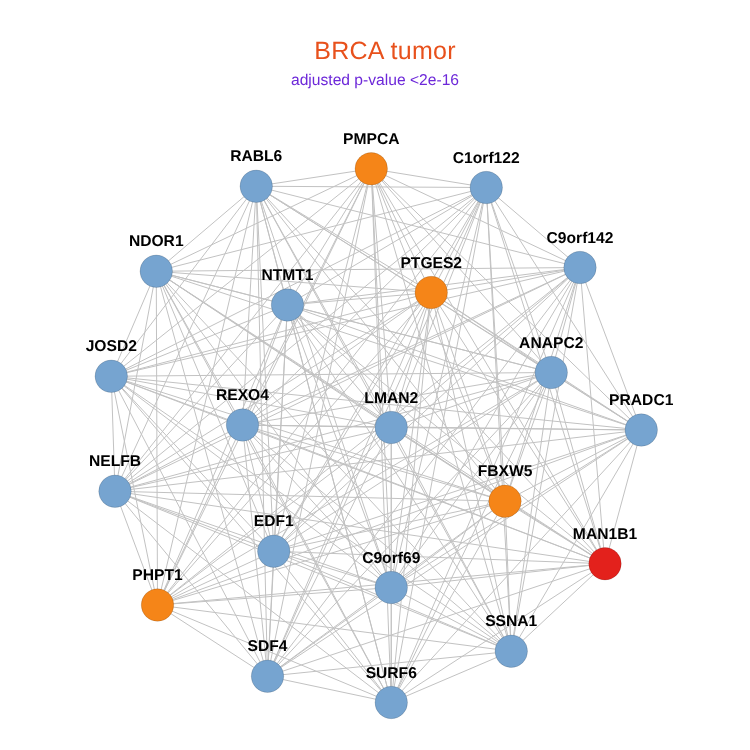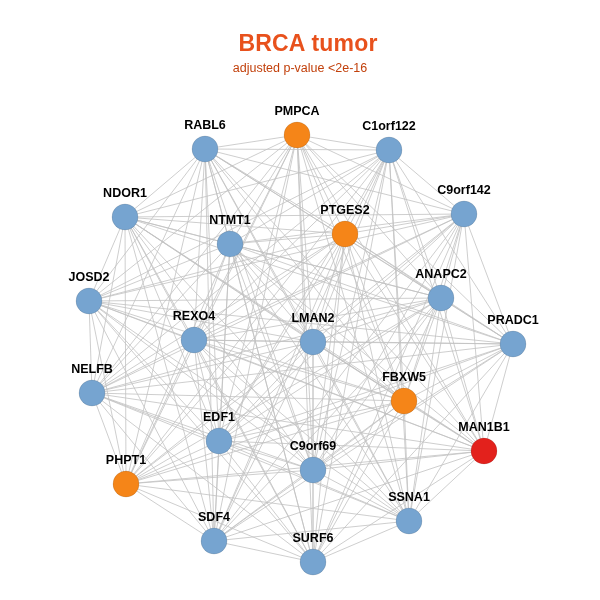--- a/index.html
+++ b/index.html
@@ -19,22 +19,22 @@
   }
   .plot-header {
     position: absolute;
     top: 30px;
     left: 0;
     width: 600px;
     text-align: center;
     pointer-events: none;
   }
   .plot-title {
-    font-size: 23px;
-    font-weight: bold;
+    font-size: 20px;
+    font-weight: normal;
     letter-spacing: 0.2px;
     padding-left: 16px;
   }
   .plot-subtitle {
     font-size: 12.5px;
     margin-top: 4px;
   }
   svg.network {
     position: absolute;
     top: 0;
@@ -308,16 +308,16 @@
         <text x="313" y="450" text-anchor="middle" fill="#000000">C9orf69</text>
         <text x="126" y="464" text-anchor="middle" fill="#000000">PHPT1</text>
         <text x="409" y="501" text-anchor="middle" fill="#000000">SSNA1</text>
         <text x="214" y="521" text-anchor="middle" fill="#000000">SDF4</text>
         <text x="313" y="542" text-anchor="middle" fill="#000000">SURF6</text>
       </g>
   </svg>
 
   <div class="plot-header">
     <div class="plot-title" style="color: rgb(232, 81, 28);">BRCA tumor</div>
-    <div class="plot-subtitle" style="color: #c2410c;">adjusted p-value &lt;2e-16</div>
+    <div class="plot-subtitle" style="color: #6d28d9;">adjusted p-value &lt;2e-16</div>
   </div>
 
 </div>
 
 </body></html>

